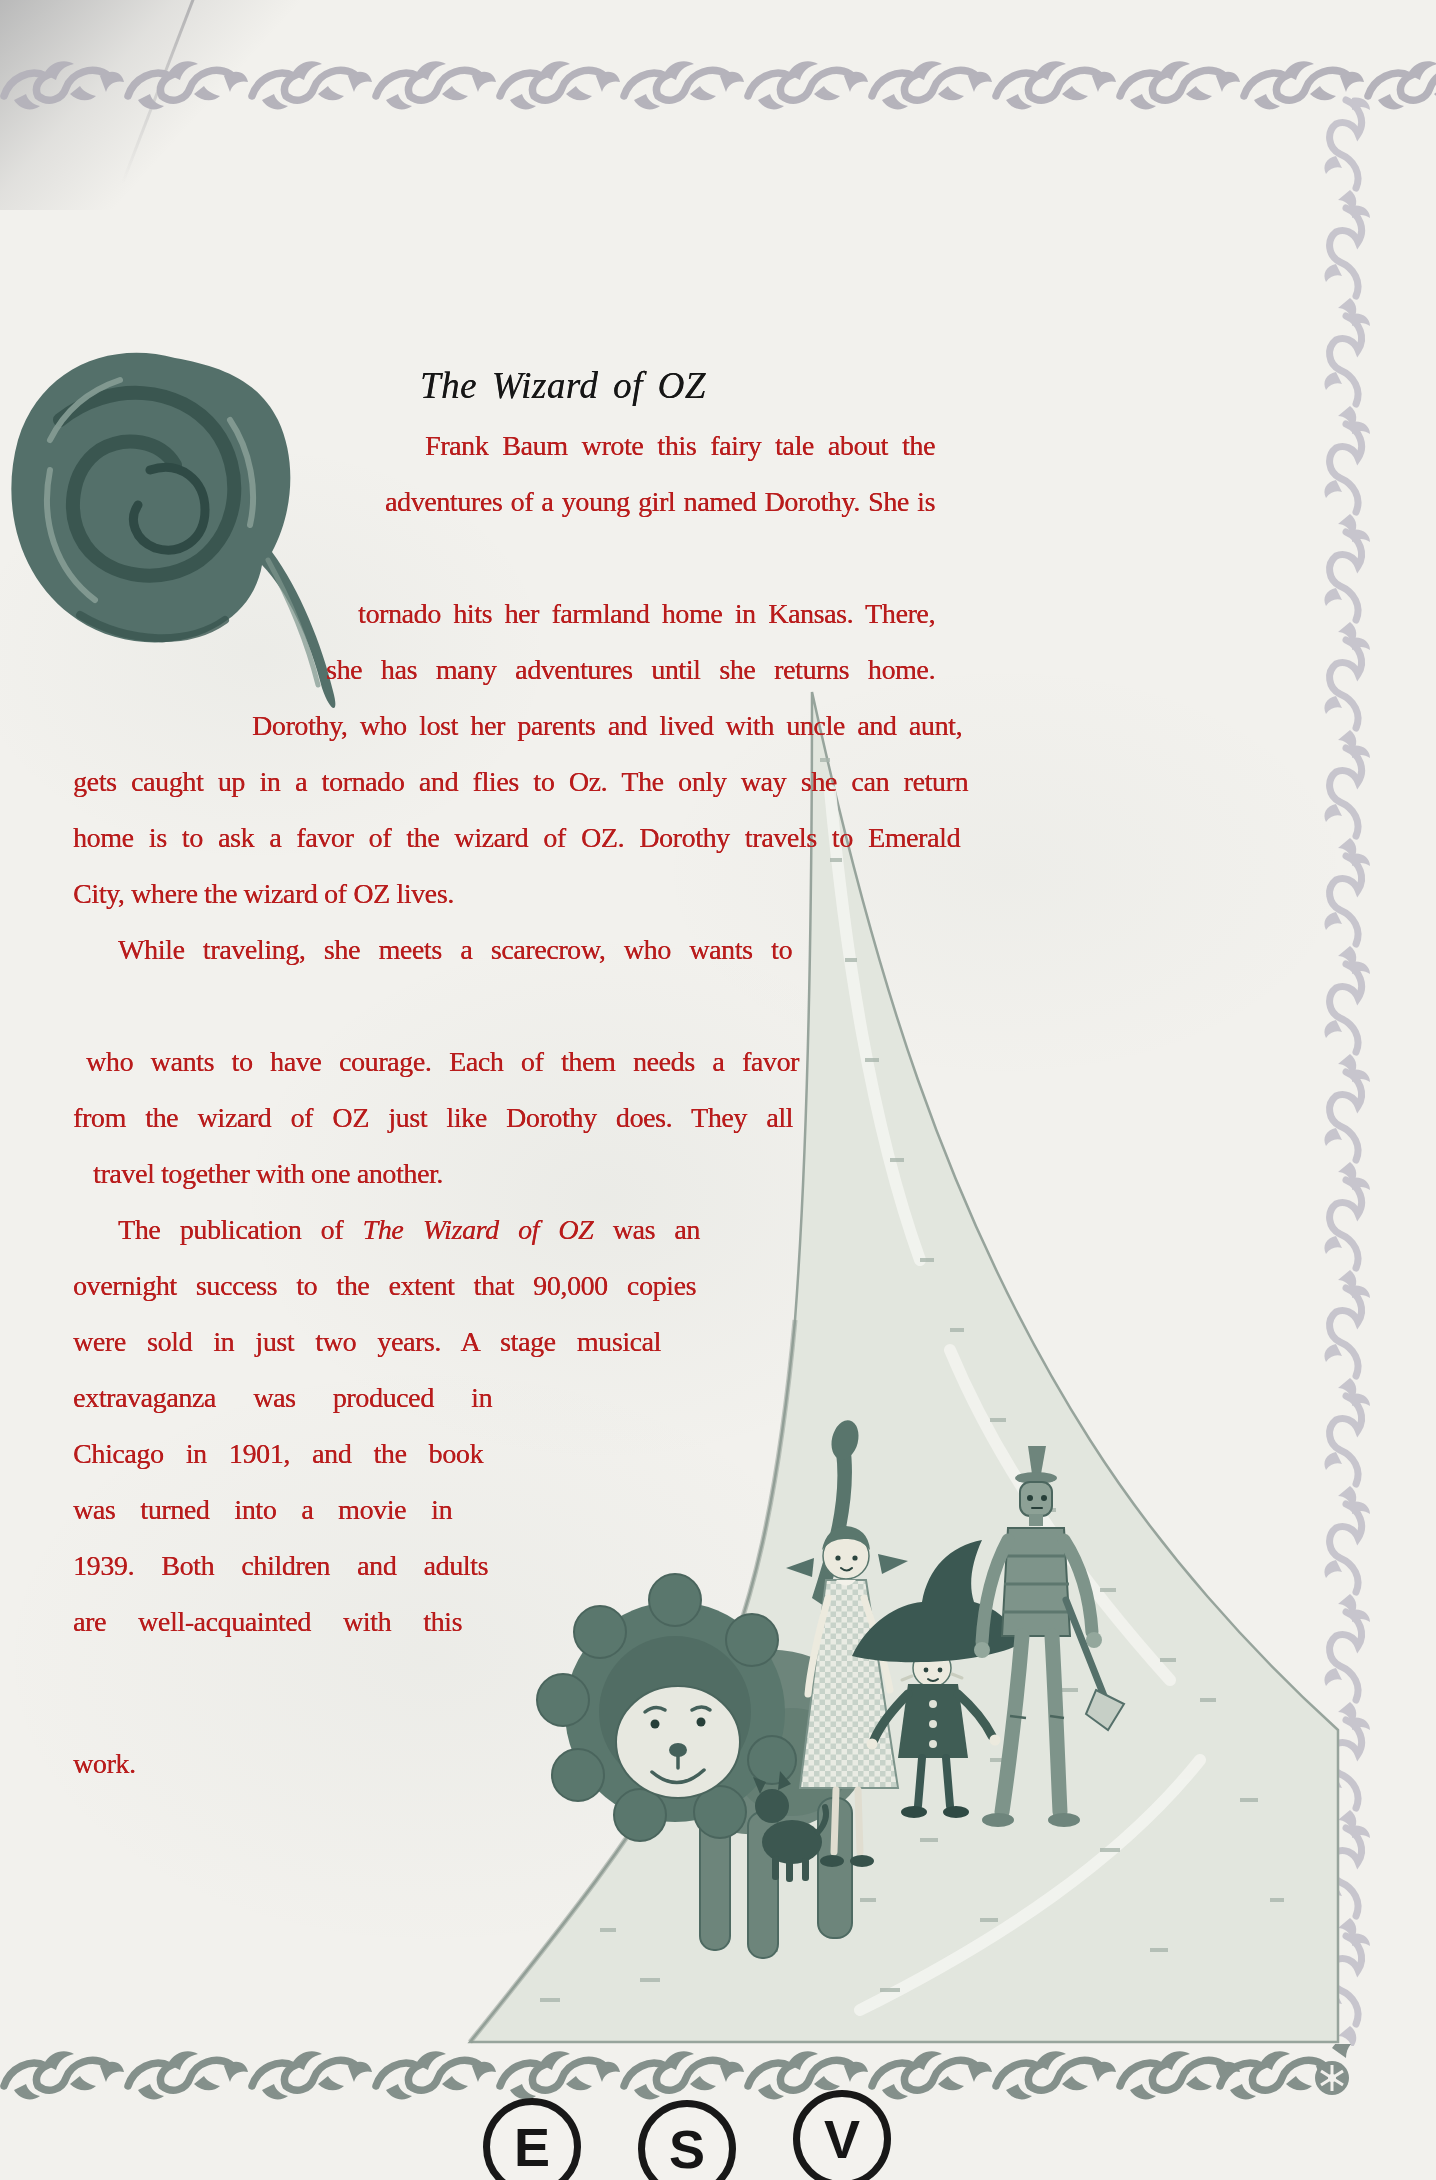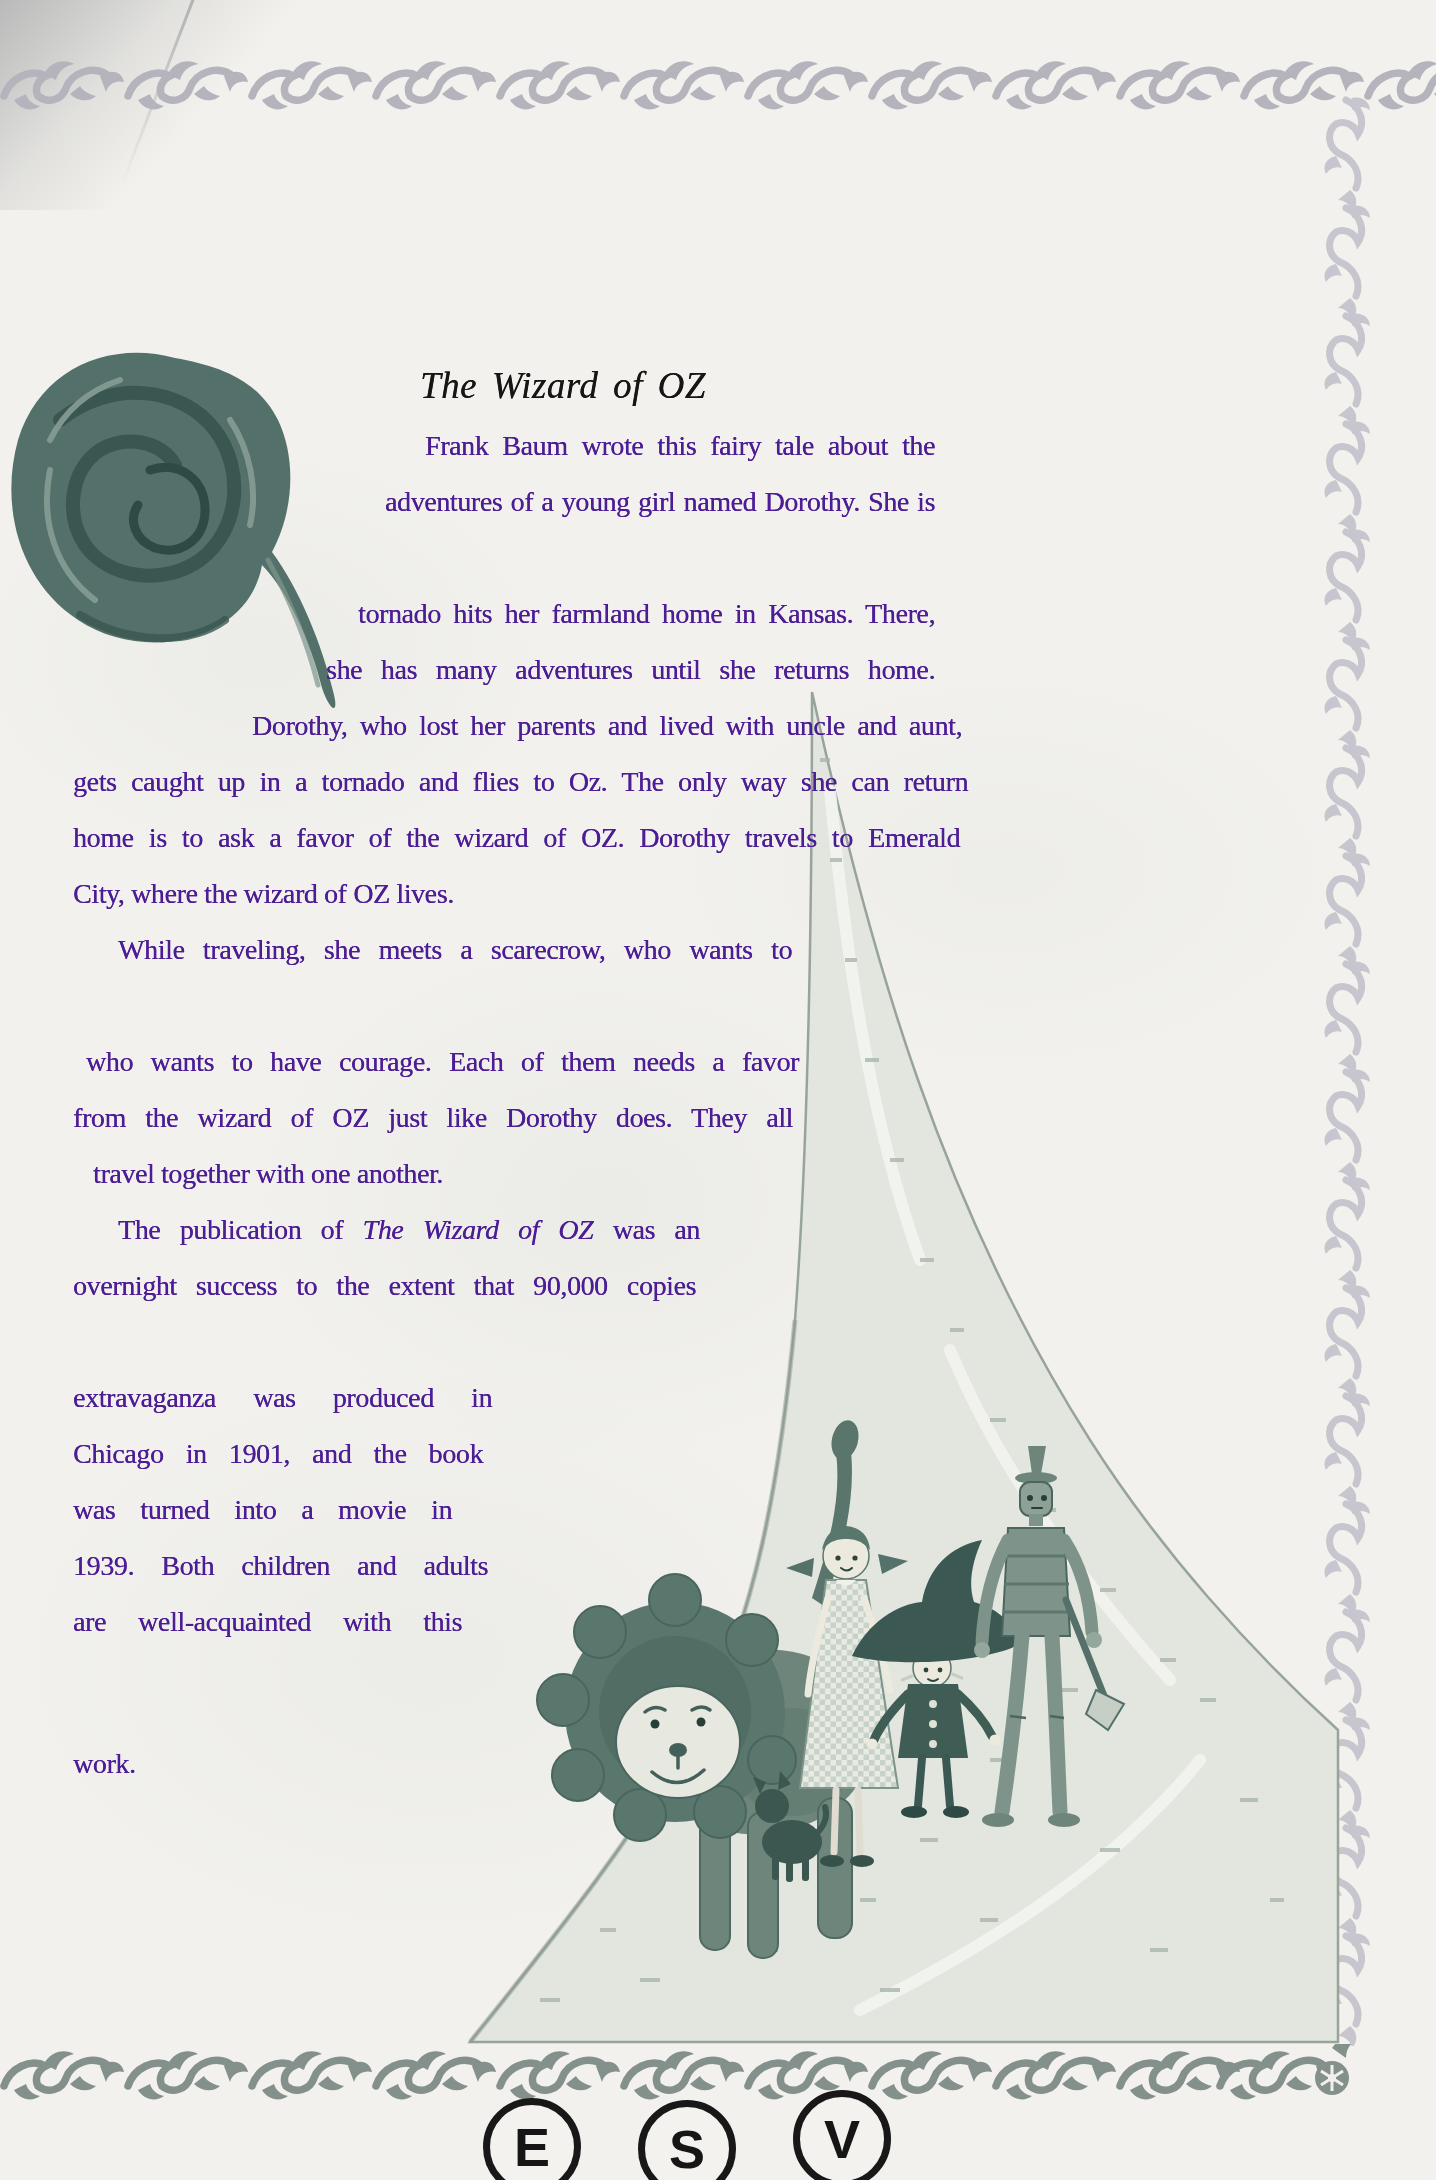--- a/index.html
+++ b/index.html
@@ -15,21 +15,21 @@
     background:linear-gradient(132deg, rgba(100,102,108,0.40) 0%, rgba(100,102,108,0.12) 36%, rgba(100,102,108,0) 62%);}
   .crease{position:absolute;left:196px;top:-12px;width:3px;height:210px;pointer-events:none;
     transform:rotate(21deg);transform-origin:top center;
     background:linear-gradient(to bottom, rgba(110,110,118,0.45), rgba(110,110,118,0));}
   .ornament{position:absolute;pointer-events:none;}
   .title{position:absolute;left:420px;top:364px;margin:0;font-weight:normal;
     font-style:italic;font-size:37px;letter-spacing:0.5px;word-spacing:5px;color:#161616;
     text-shadow:0.25px 0 0 currentColor;}
   #text-block{position:absolute;inset:0;z-index:3;}
   .line{position:absolute;font-size:28px;line-height:36px;letter-spacing:-0.4px;
-    color:#4c1d95;text-shadow:0.25px 0 0 currentColor;}
+    color:#b91c1c;text-shadow:0.25px 0 0 currentColor;}
   .just{text-align:justify;text-align-last:justify;}
   .illus{position:absolute;z-index:1;}
   .stamp{position:absolute;width:84px;height:84px;border:7px solid #181818;border-radius:50%;
     display:flex;align-items:center;justify-content:center;background:rgba(244,243,239,0.55);
     font-family:"Liberation Sans", sans-serif;font-weight:bold;font-size:54px;color:#161616;z-index:4;}
 </style>
 </head>
 <body>
 
 <div class="page">
@@ -301,20 +301,21 @@
       <div class="line just" style="top: 708px; left: 252px; width: 710px;">Dorothy, who lost her parents and lived with uncle and aunt,</div>
       <div class="line just" style="top: 764px; left: 73px; width: 895px;">gets caught up in a tornado and flies to Oz. The only way she can return</div>
       <div class="line just" style="top: 820px; left: 73px; width: 887px;">home is to ask a favor of the wizard of OZ. Dorothy travels to Emerald</div>
       <div class="line" style="top: 876px; left: 73px; width: 547px;">City, where the wizard of OZ lives.</div>
       <div class="line just" style="top: 932px; left: 118px; width: 674px;">While traveling, she meets a scarecrow, who wants to</div>
       <div class="line just" style="top: 1044px; left: 86px; width: 713px;">who wants to have courage. Each of them needs a favor</div>
       <div class="line just" style="top: 1100px; left: 73px; width: 720px;">from the wizard of OZ just like Dorothy does. They all</div>
       <div class="line" style="top: 1156px; left: 73px; width: 547px; margin-left: 20px;">travel together with one another.</div>
       <div class="line just" style="top: 1212px; left: 118px; width: 582px;"><span>The publication of </span><i>The Wizard of OZ</i><span> was an</span></div>
       <div class="line just" style="top: 1268px; left: 73px; width: 623px;">overnight success to the extent that 90,000 copies</div>
+      <div class="line just" style="top: 1324px; left: 73px; width: 588px;">were sold in just two years. A stage musical</div>
       <div class="line just" style="top: 1380px; left: 73px; width: 419px;">extravaganza was produced in</div>
       <div class="line just" style="top: 1436px; left: 73px; width: 410px;">Chicago in 1901, and the book</div>
       <div class="line just" style="top: 1492px; left: 73px; width: 379px;">was turned into a movie in</div>
       <div class="line just" style="top: 1548px; left: 73px; width: 415px;">1939. Both children and adults</div>
       <div class="line just" style="top: 1604px; left: 73px; width: 389px;">are well-acquainted with this</div>
       <div class="line" style="top: 1746px; left: 73px; width: 247px; font-family: Liberation Serif, serif;">work.</div>
     </div>
 
   <div class="stamp" style="left:483px;top:2098px;">
     <span>E</span>

